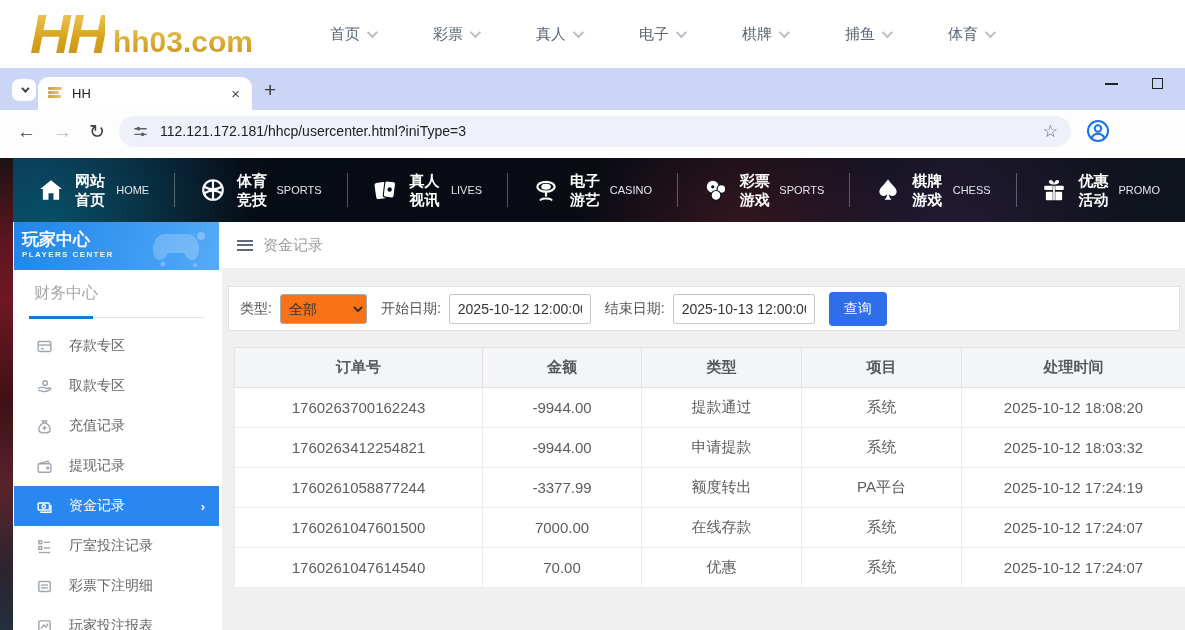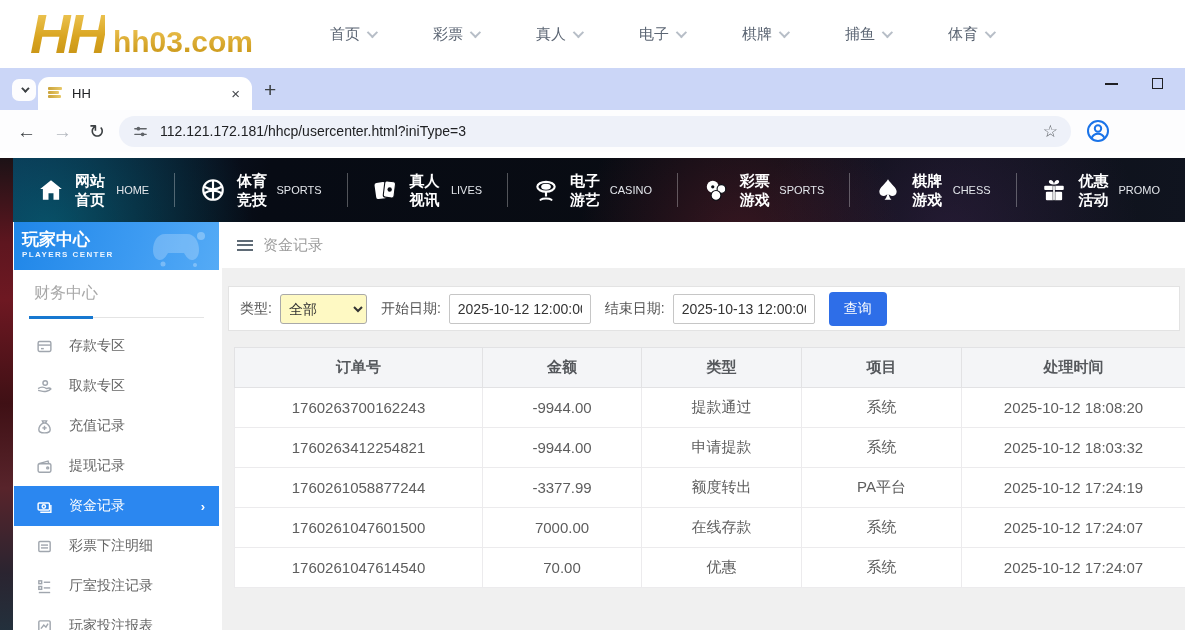--- a/index.html
+++ b/index.html
@@ -92,21 +92,21 @@
   .breadcrumb { height:46px; background:#fff; display:flex; align-items:center; padding-left:15px; gap:10px; }
   .burger-icon { width:16px; height:11px; display:inline-block; border-top:2px solid #5f6b76;
     border-bottom:2px solid #5f6b76; position:relative; cursor:pointer; }
   .burger-icon::after { content:""; position:absolute; left:0; top:2.5px; width:16px; border-top:2px solid #5f6b76; }
   .breadcrumb-text { color:#9b9b9b; font-size:15px; }
 
   .filter-card { position:absolute; left:6px; top:64px; width:952px; height:45px; background:#fff;
     border:1px solid #e3e3e3; display:flex; align-items:center; padding-left:11px; }
   .f-label { color:#555; font-size:14px; margin-right:8px; }
   .type-select { width:87px; height:30px; border:1px solid #a9a9a9; border-radius:3px; font-size:14px;
-    color:#333; padding:3px 4px; font-family:"Liberation Sans", sans-serif; background:#fef9c3; }
+    color:#333; padding:3px 4px; font-family:"Liberation Sans", sans-serif; background:#f97316; }
   .date-input { width:142px; height:30px; border:1px solid #c6c6c6; border-radius:2px; font-size:14px;
     color:#333; padding:0 8px; font-family:"Liberation Sans", sans-serif; }
   .gap-l { margin-left:14px; }
   .search-btn { margin-left:14px; background:#2e6ee8; color:#fff; border:none; border-radius:4px;
     font-size:14px; padding:8px 15px; cursor:pointer; font-family:"Liberation Sans", sans-serif; }
 
   .table-card { position:absolute; left:12px; top:125px; width:952px; background:#fff; }
   table { width:100%; border-collapse:collapse; table-layout:fixed; text-align:center; }
   th { background:#f4f5f7; height:40px; font-size:15px; font-weight:bold; color:#55585c;
     border:1px solid #e2e2e4; border-left:none; }
@@ -351,35 +351,35 @@
         <svg width="17" height="17" viewBox="0 0 24 24" fill="none" stroke-width="2">
             <rect class="stroke" x="3" y="7" width="16" height="10" rx="1.5"></rect>
             <path class="stroke" d="M6 20 L21 20 L21 10"></path>
             <circle class="stroke" cx="11" cy="12" r="2.4"></circle>
           </svg>
         <span>资金记录</span>
         <span class="sb-chevron">›</span>
       </div>
       <div class="sb-item">
         <svg width="17" height="17" viewBox="0 0 24 24" fill="none" stroke-width="2">
-            <rect class="stroke" x="4" y="5" width="16" height="14" rx="1.5"></rect>
-            <line class="stroke" x1="7" y1="10" x2="17" y2="10"></line>
-            <line class="stroke" x1="7" y1="14" x2="17" y2="14"></line>
-          </svg>
-        <span>彩票下注明细</span>
-      </div>
-      <div class="sb-item">
-        <svg width="17" height="17" viewBox="0 0 24 24" fill="none" stroke-width="2">
             <rect class="stroke" x="4" y="4" width="4" height="4"></rect>
             <line class="stroke" x1="11" y1="6" x2="20" y2="6"></line>
             <rect class="stroke" x="4" y="12" width="4" height="4"></rect>
             <line class="stroke" x1="11" y1="14" x2="20" y2="14"></line>
             <line class="stroke" x1="4" y1="20.5" x2="20" y2="20.5"></line>
           </svg>
         <span>厅室投注记录</span>
+      </div>
+      <div class="sb-item">
+        <svg width="17" height="17" viewBox="0 0 24 24" fill="none" stroke-width="2">
+            <rect class="stroke" x="4" y="5" width="16" height="14" rx="1.5"></rect>
+            <line class="stroke" x1="7" y1="10" x2="17" y2="10"></line>
+            <line class="stroke" x1="7" y1="14" x2="17" y2="14"></line>
+          </svg>
+        <span>彩票下注明细</span>
       </div>
       <div class="sb-item">
         <svg width="17" height="17" viewBox="0 0 24 24" fill="none" stroke-width="2">
             <rect class="stroke" x="4" y="4" width="16" height="16" rx="1.5"></rect>
             <path class="stroke" d="M7 15 L11 10 L14 13 L17 8"></path>
           </svg>
         <span>玩家投注报表</span>
       </div>
     </div>
   </div>

